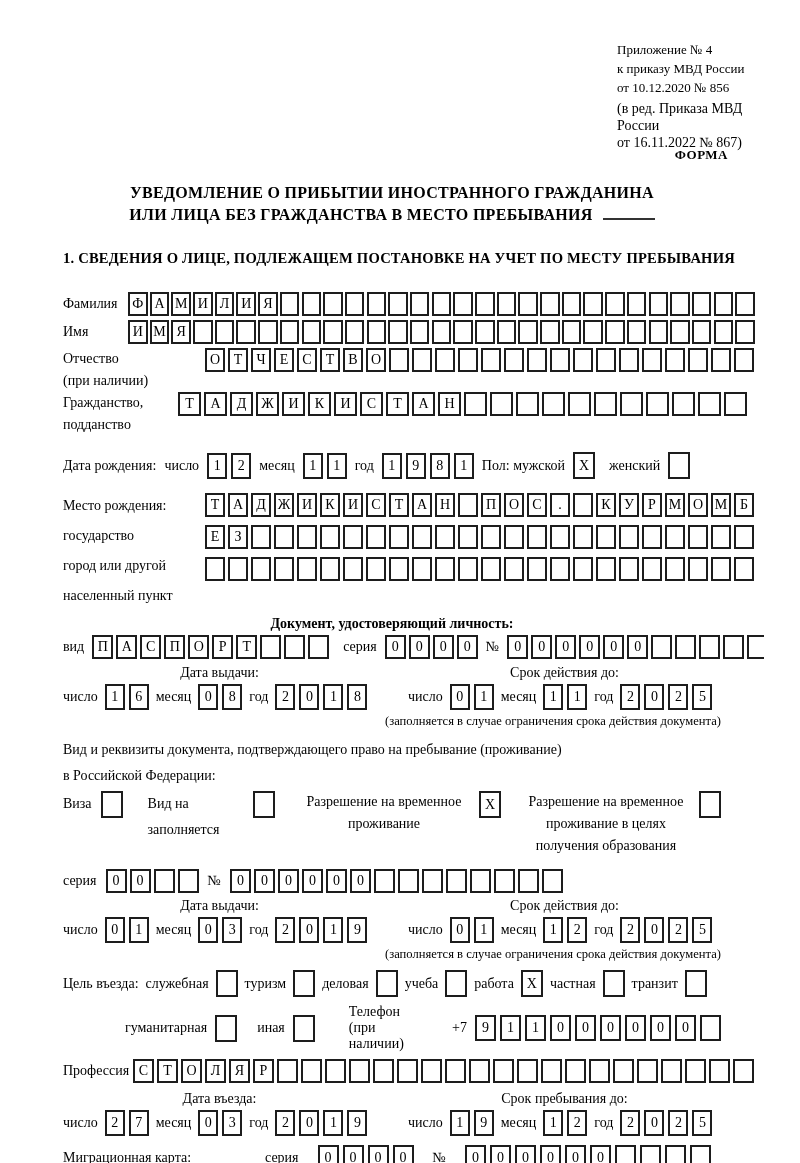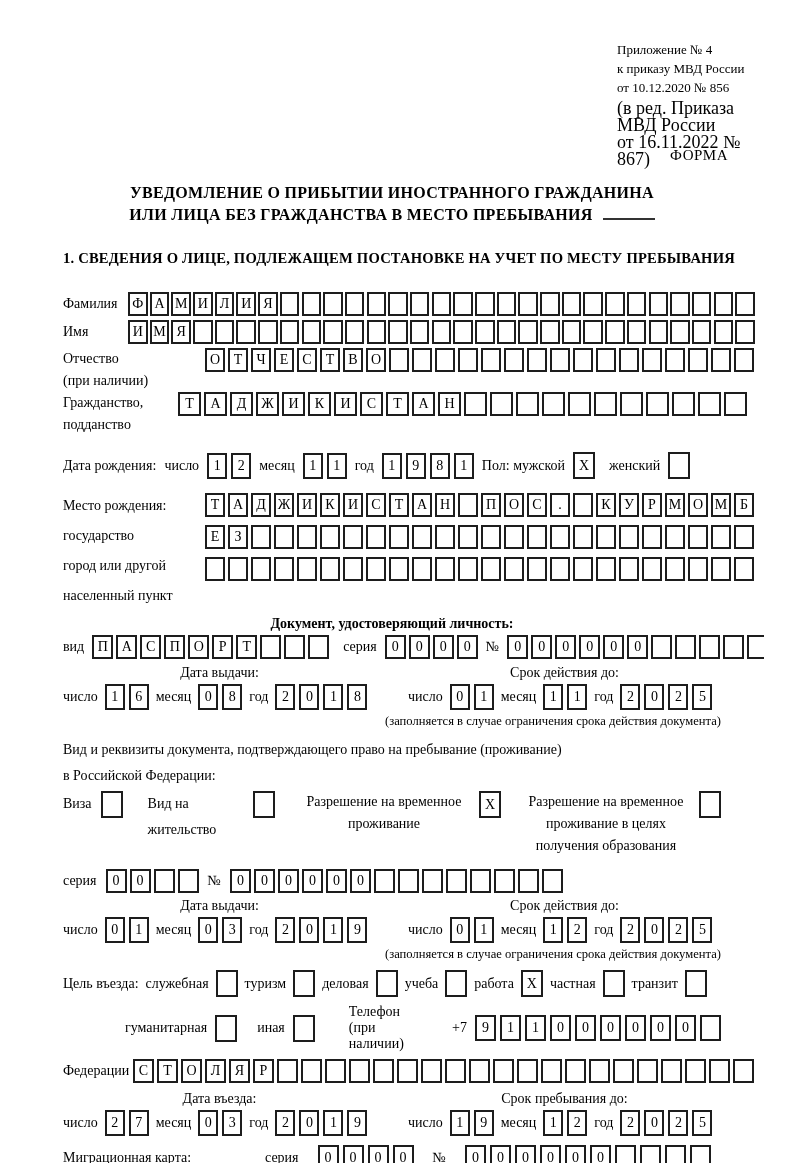--- a/index.html
+++ b/index.html
@@ -1,21 +1,21 @@
 <!DOCTYPE html>
 <html><head>
 <meta charset="utf-8">
 <style>
   html,body{margin:0;padding:0;background:#fff;}
   .page{width:764px;height:1163px;background:#fff;color:#000;position:relative;
         box-sizing:border-box;padding:0 43px 0 63px;overflow:hidden;
         font-family:"Liberation Serif","DejaVu Serif",serif;font-size:14px;}
   .annex{position:absolute;left:617px;top:40px;font-size:13px;line-height:19px;}
-  .annex .edition{margin-top:3px;font-size:18px;line-height:17px;}
-  .forma{position:absolute;right:36px;top:147px;font-weight:normal;font-size:15px;letter-spacing:.5px;}
+  .annex .edition{margin-top:3px;font-size:14px;line-height:17px;}
+  .forma{position:absolute;right:36px;top:147px;font-weight:bold;font-size:13px;letter-spacing:.5px;}
   .title{margin-top:182px;text-align:center;font-weight:bold;font-size:16px;line-height:22px;letter-spacing:.3px;}
   .blank{display:inline-block;width:52px;border-bottom:2px solid #333;height:2px;margin-left:10px;}
   .sec{margin-top:24px;font-weight:bold;font-size:14.6px;letter-spacing:.2px;white-space:nowrap;}
   .row{display:flex;align-items:flex-start;}
   .lbl{flex-shrink:0;line-height:24px;}
   .lbl2{flex-shrink:0;line-height:22px;}
   .cells{display:flex;gap:3px;flex-wrap:nowrap;}
   .cell{box-sizing:border-box;flex-shrink:0;width:var(--cw,20px);height:var(--ch,24px);
         border:2px solid #1d1d1d;background:#fff;display:flex;align-items:center;
         justify-content:center;font-size:14px;line-height:1;}
@@ -397,21 +397,21 @@
     <div>в Российской Федерации:</div>
   </div>
   <div class="row" style="margin-top:2px;gap:11px;">
     <div class="opt">
       <span class="mini" style="line-height:26px;">Виза</span>
       <span class="cells chk">
           <span class="cell"></span>
         </span>
     </div>
     <div class="opt" style="margin-left:14px;">
-      <span class="mini" style="line-height:26px;">Вид на жительство</span>
+      <span class="mini" style="line-height:26px;">Вид на заполняется</span>
       <span class="cells chk">
           <span class="cell"></span>
         </span>
     </div>
     <div class="opt" style="margin-left:12px;">
       <span class="optlbl" style="width:172px;">Разрешение на временное проживание</span>
       <span class="cells chk">
           <span class="cell">X</span>
         </span>
     </div>
@@ -547,21 +547,21 @@
         <span class="cell">0</span>
         <span class="cell">0</span>
         <span class="cell">0</span>
         <span class="cell">0</span>
         <span class="cell">0</span>
         <span class="cell"></span>
       </span>
   </div>
 
   <div class="row" style="margin-top:7px;">
-    <div class="lbl" style="width:70px;">Федерации</div>
+    <div class="lbl" style="width:70px;">Профессия</div>
     <div class="cells" style="--cw:21px;">
         <span class="cell">С</span>
         <span class="cell">Т</span>
         <span class="cell">О</span>
         <span class="cell">Л</span>
         <span class="cell">Я</span>
         <span class="cell">Р</span>
         <span class="cell"></span>
         <span class="cell"></span>
         <span class="cell"></span>

